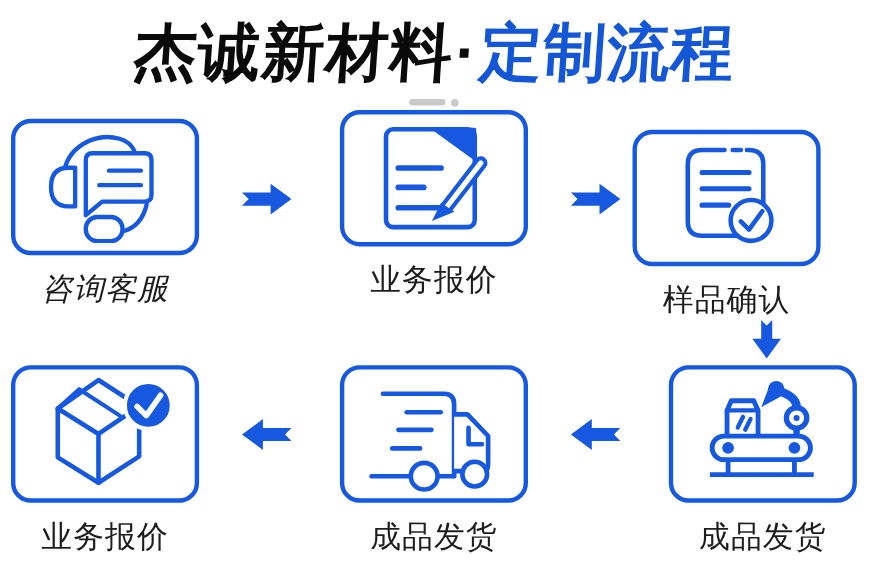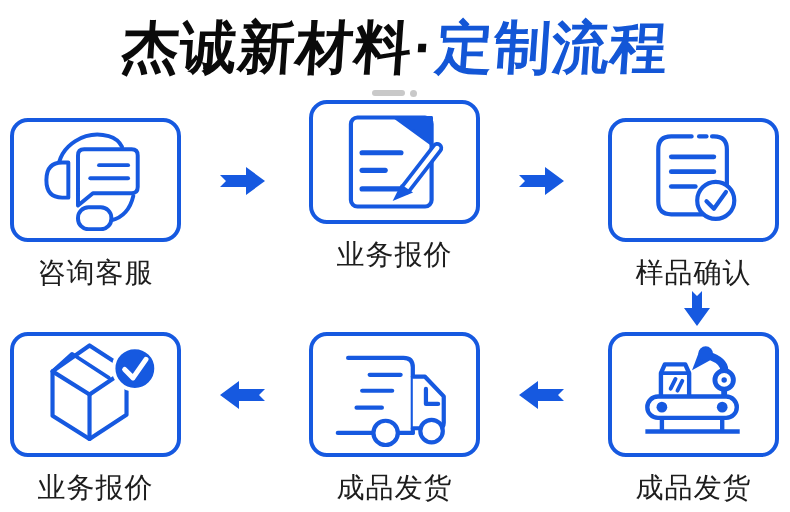--- a/index.html
+++ b/index.html
@@ -44,21 +44,21 @@
 <body>
 
 <div class="stage">
 
   <div class="title">
     <span class="black">杰诚新材料</span><span class="sep">·</span><span class="blue">定制流程</span>
   </div>
   <div class="swipe-dash"></div>
   <div class="swipe-dot"></div>
 
-  <div class="step row1" style="left:10px;top:118px;">
+  <div class="step row1" style="left:10px;top:108px;font-style:italic;">
     <div class="card">
       <svg class="ic" width="122" height="101" viewBox="0 0 135 115" fill="none" stroke="currentColor" stroke-width="4.5" stroke-linecap="round" stroke-linejoin="round">
         <path d="M24,46 C26,16 56,0 82,7 C89,9 94,13 97,19"></path>
         <path d="M36,37 H29 C15,37 11,46 11,57 C11,68 15,77 29,77 H36 Z" fill="#fff"></path>
         <path d="M85,103 C100,99 107,88 110,75"></path>
         <path d="M64,72 L47,86 L47,29 Q47,22 54,22 H108 Q115,22 115,29 V65 Q115,72 108,72 Z" fill="#fff"></path>
         <line x1="71" y1="40" x2="104" y2="40"></line>
         <line x1="61" y1="55" x2="104" y2="55"></line>
         <rect x="47" y="88" width="38" height="25" rx="12" fill="#fff"></rect>
       </svg>
@@ -75,21 +75,21 @@
         <line x1="25" y1="64" x2="50" y2="64" stroke-width="5.5"></line>
         <line x1="25" y1="84" x2="67" y2="84" stroke-width="5.5"></line>
         <line x1="72" y1="84" x2="106" y2="40" stroke-width="13"></line>
         <line x1="72" y1="84" x2="106" y2="40" stroke="#fff" stroke-width="5"></line>
         <path d="M58,97 L67,79 L80,88 Z" fill="currentColor" stroke="none"></path>
       </svg>
     </div>
     <div class="label">业务报价</div>
   </div>
 
-  <div class="step row1" style="left:608px;top:118px;">
+  <div class="step row1" style="left:575px;top:118px;">
     <div class="card">
       <svg class="ic" width="117" height="102" viewBox="0 0 120 110" fill="none" stroke="currentColor" stroke-width="4.5" stroke-linecap="round" stroke-linejoin="round">
         <path d="M58,8 H36 Q22,8 22,22 V78 Q22,92 36,92 H82 Q96,92 96,78 V22 Q96,8 82,8 H80" fill="#fff"></path>
         <line x1="66" y1="8" x2="74" y2="8"></line>
         <line x1="36" y1="30" x2="82" y2="30" stroke-width="5"></line>
         <line x1="36" y1="46" x2="82" y2="46" stroke-width="5"></line>
         <line x1="36" y1="62" x2="62" y2="62" stroke-width="5"></line>
         <circle cx="84" cy="77" r="20" fill="#fff"></circle>
         <path d="M74,78 L82,86 L95,68"></path>
       </svg>

